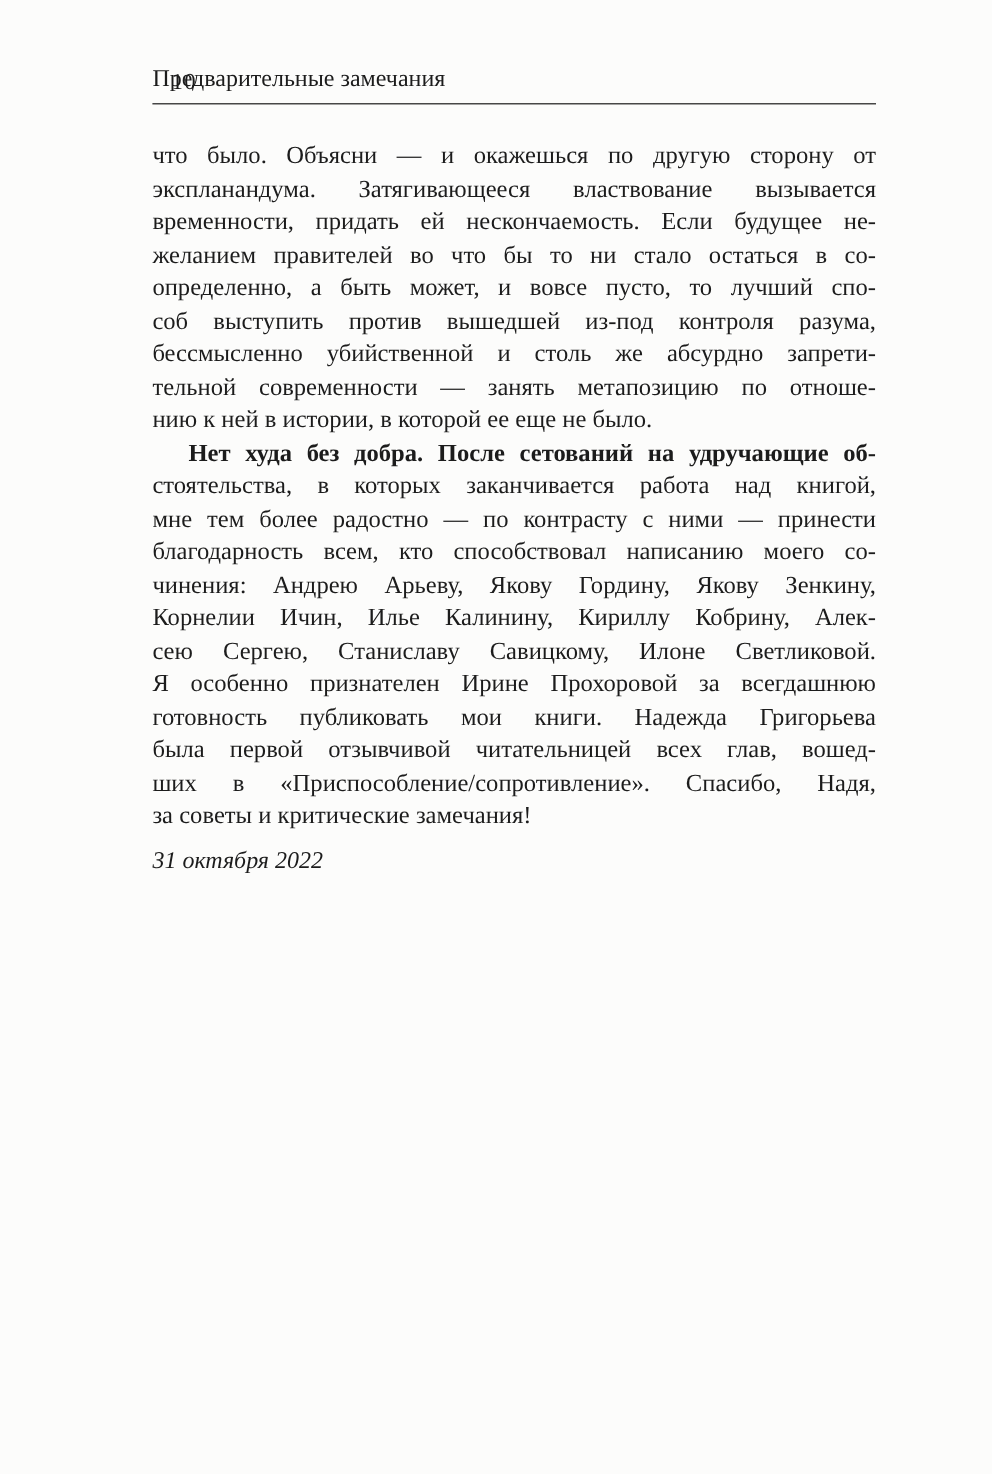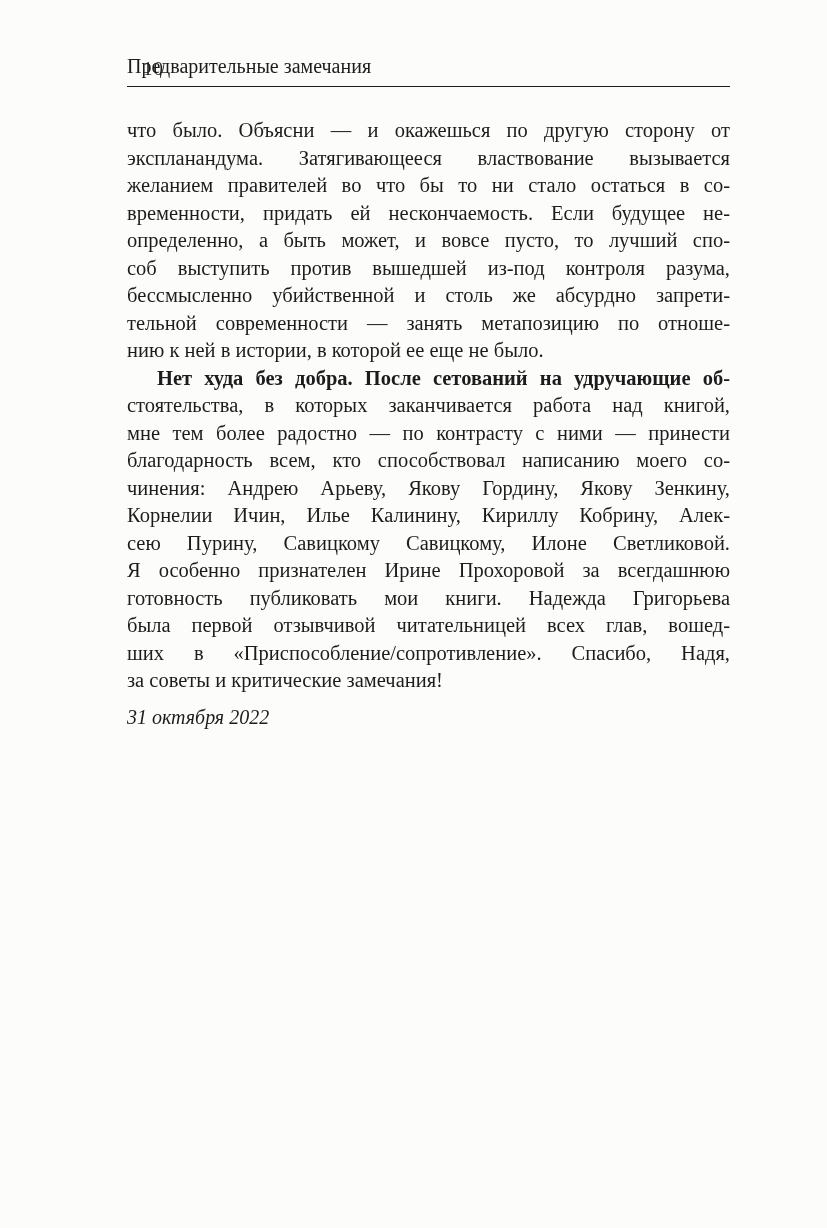--- a/index.html
+++ b/index.html
@@ -79,36 +79,36 @@
     <span class="page-number">10</span>
     <span class="running-head">Предварительные замечания</span>
   </div>
 
   <div class="rule"></div>
 
   <div class="body-text">
     <div>
       <div class="ln j">что было. Объясни — и окажешься по другую сторону от</div>
       <div class="ln j">экспланандума. Затягивающееся властвование вызывается</div>
+      <div class="ln j">временности, придать ей нескончаемость. Если будущее не-</div>
       <div class="ln j">желанием правителей во что бы то ни стало остаться в со-</div>
-      <div class="ln j">временности, придать ей нескончаемость. Если будущее не-</div>
       <div class="ln j">определенно, а быть может, и вовсе пусто, то лучший спо-</div>
       <div class="ln j">соб выступить против вышедшей из-под контроля разума,</div>
       <div class="ln j">бессмысленно убийственной и столь же абсурдно запрети-</div>
       <div class="ln j">тельной современности — занять метапозицию по отноше-</div>
       <div class="ln">нию к ней в истории, в которой ее еще не было.</div>
     </div>
     <div>
       <div class="ln j ind">Нет худа без добра. После сетований на удручающие об-</div>
       <div class="ln j">стоятельства, в которых заканчивается работа над книгой,</div>
       <div class="ln j">мне тем более радостно — по контрасту с ними — принести</div>
       <div class="ln j">благодарность всем, кто способствовал написанию моего со-</div>
       <div class="ln j">чинения: Андрею Арьеву, Якову Гордину, Якову Зенкину,</div>
       <div class="ln j">Корнелии Ичин, Илье Калинину, Кириллу Кобрину, Алек-</div>
-      <div class="ln j">сею Пурину, Савицкому Савицкому, Илоне Светликовой.</div>
+      <div class="ln j">сею Сергею, Станиславу Савицкому, Илоне Светликовой.</div>
       <div class="ln j">Я особенно признателен Ирине Прохоровой за всегдашнюю</div>
       <div class="ln j">готовность публиковать мои книги. Надежда Григорьева</div>
       <div class="ln j">была первой отзывчивой читательницей всех глав, вошед-</div>
       <div class="ln j">ших в «Приспособление/сопротивление». Спасибо, Надя,</div>
       <div class="ln">за советы и критические замечания!</div>
     </div>
   </div>
 
   <div class="date-line">31 октября 2022</div>
 

